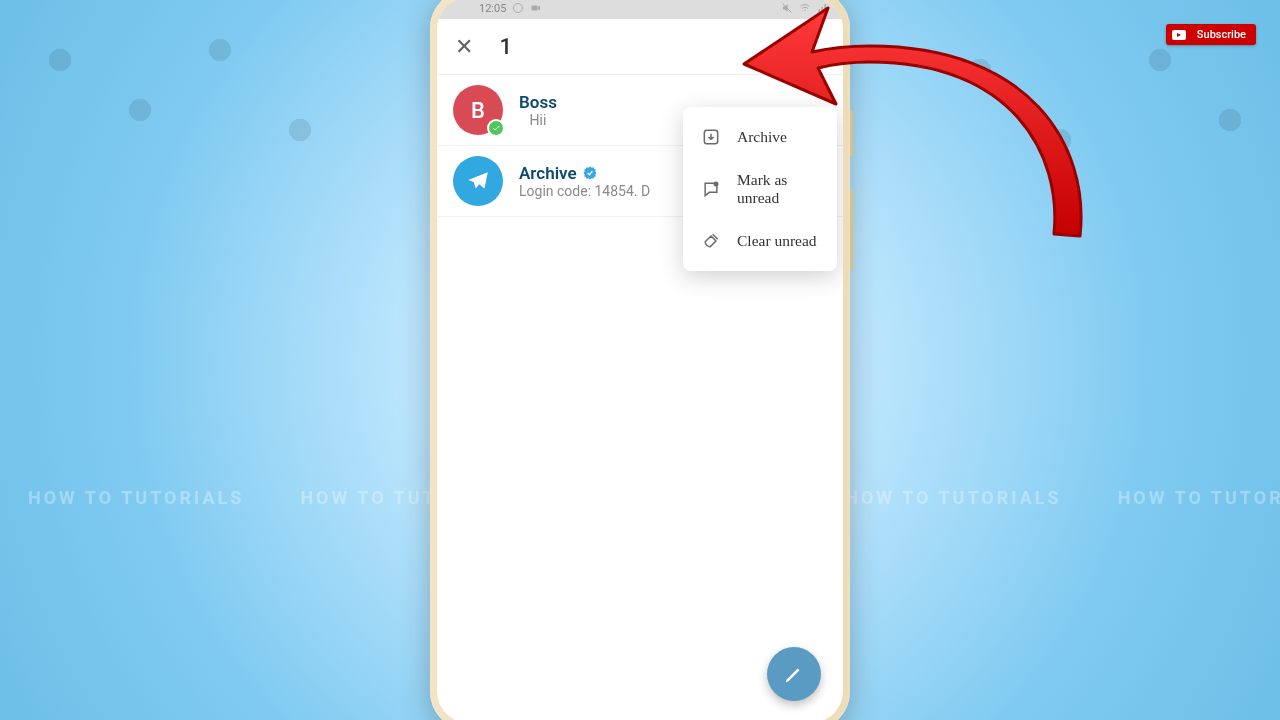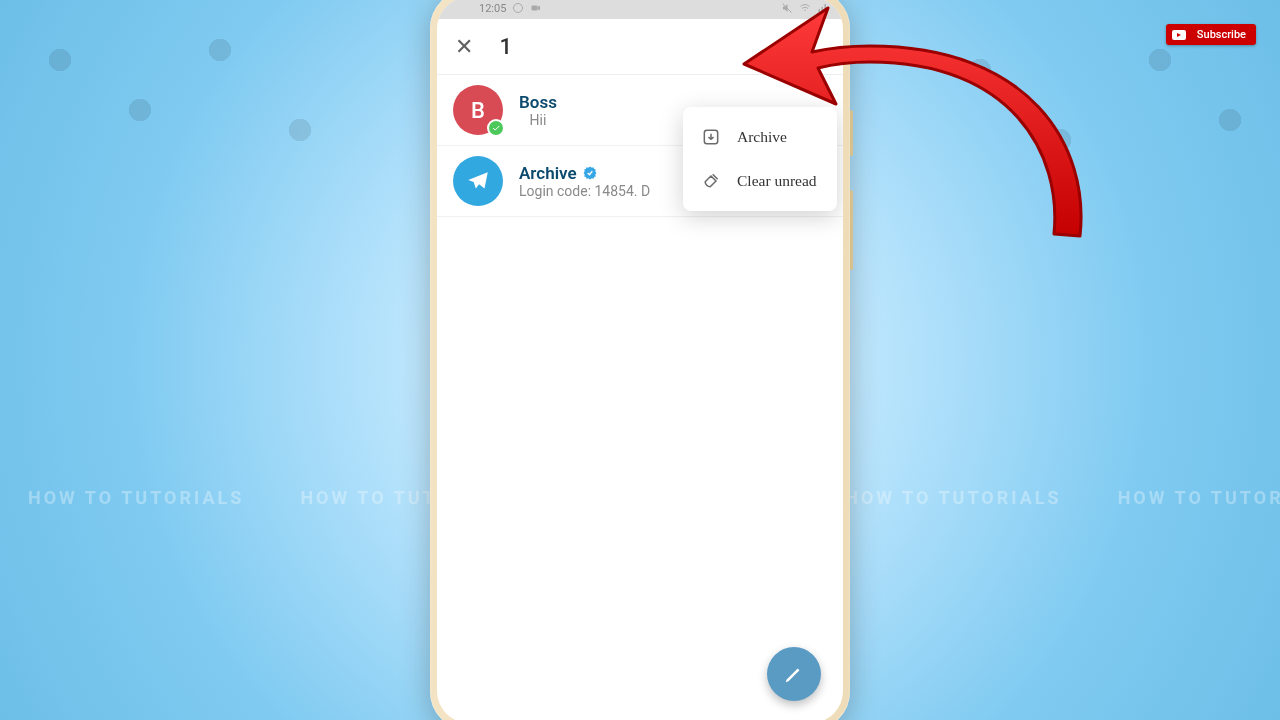--- a/index.html
+++ b/index.html
@@ -190,20 +190,27 @@
         <div class="ctx">
           <div class="ctx-item">
             <svg viewBox="0 0 24 24">
                 <rect x="4" y="4" width="16" height="16" rx="3"></rect>
                 <path d="M12 8v7m0 0l-3-3m3 3l3-3"></path>
               </svg>
             <span>Archive</span>
           </div>
           <div class="ctx-item">
             <svg viewBox="0 0 24 24">
+                <path d="M5 5h14v11H10l-5 4V5z"></path>
+                <circle cx="18" cy="6" r="3" fill="#6b6b6b" stroke="none"></circle>
+              </svg>
+            <span>Mark as unread</span>
+          </div>
+          <div class="ctx-item">
+            <svg viewBox="0 0 24 24">
                 <path d="M14 4l6 6M12 6l6 6-7 7c-3 0-6-3-6-6l7-7z"></path>
               </svg>
             <span>Clear unread</span>
           </div>
         </div>
 
         <div class="fab">
           <svg viewBox="0 0 24 24">
               <path d="M3 21l3-1 12-12-2-2L4 18l-1 3zM17 4l3 3"></path>
             </svg>

